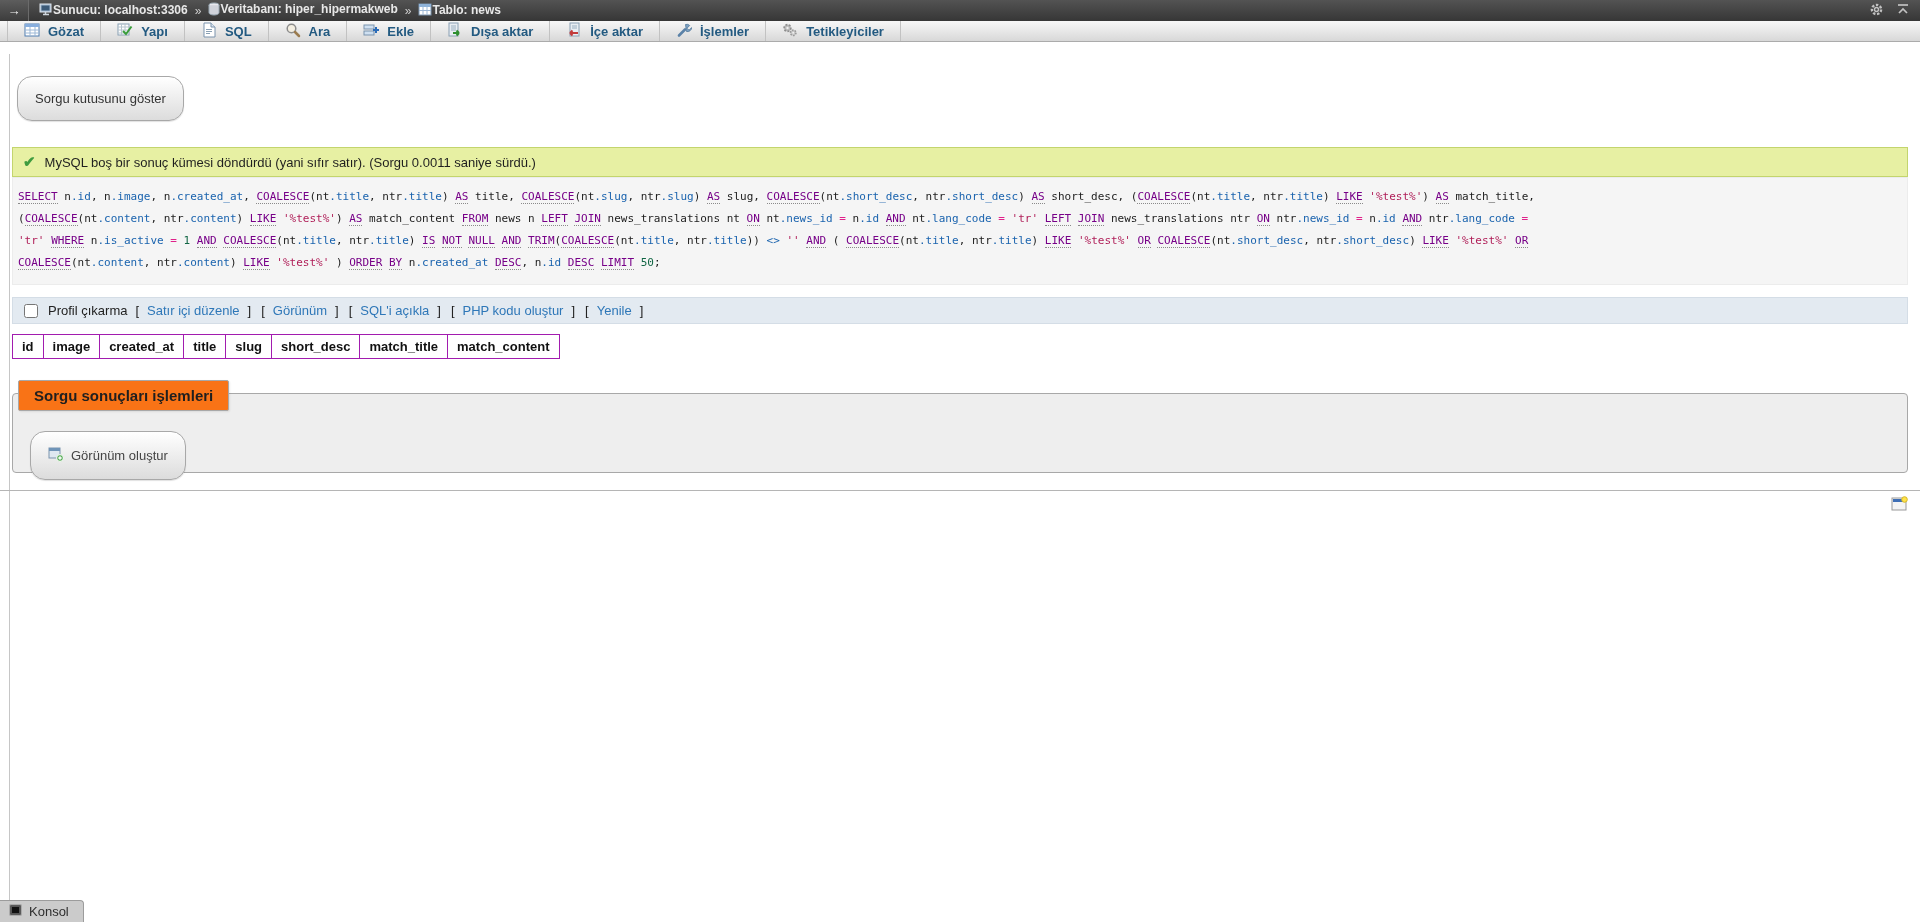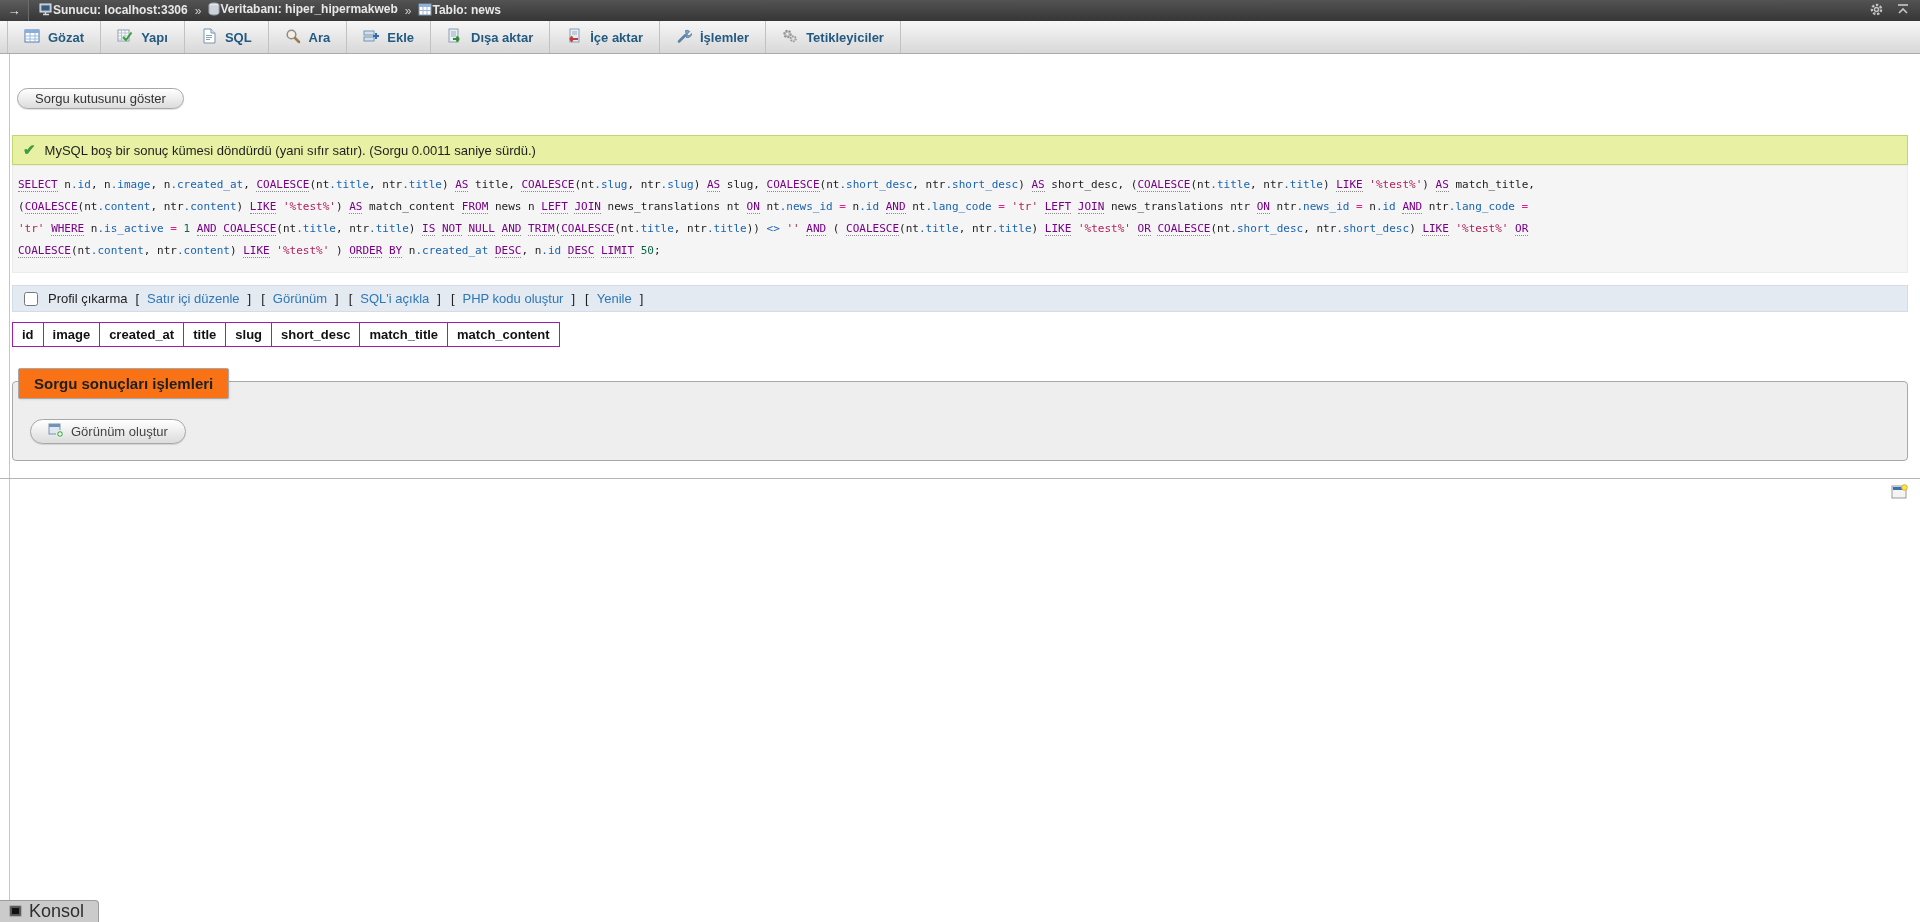--- a/index.html
+++ b/index.html
@@ -20,37 +20,37 @@
     color:#f0f0f0; font-size:13px; cursor:pointer; flex:0 0 auto;
   }
   .crumbs { display:flex; align-items:center; gap:7px; padding-left:10px; }
   .crumb { display:flex; align-items:flex-start; gap:0; white-space:nowrap;font-weight:bold; }
   .crumb-sep { color:#cfcfcf; font-size:12px; }
   .topbar-right { margin-left:auto; display:flex; align-items:center; gap:12px; padding-right:10px; }
   .topbar-right svg { cursor:pointer; }
 
   
   .tabbar {
-    height:33px; background:linear-gradient(#f7f7f7,#d8d8d8);
+    height:21px; background:linear-gradient(#f7f7f7,#d8d8d8);
     border-bottom:1px solid #ababab; display:flex; align-items:stretch; padding-left:7px;
   }
   .tab {
     display:flex; align-items:center; gap:8px; padding:0 16px;
     border-right:1px solid #c2c2c2; cursor:pointer;
     color:#235a81; font-weight:bold; font-size:13px; white-space:nowrap;
   }
   .tab:first-child { border-left:1px solid #c2c2c2; }
 
   
   .vline { position:absolute; left:9px; top:54px; bottom:0; width:1px; background:#c6c6c6; }
   .content { position:relative; padding:0 12px; }
 
   .pill-btn {
     display:inline-flex; align-items:center; gap:7px;
-    padding:2px 17px; border:1px solid #a8a8a8; border-radius:15px;
+    padding:14px 17px; border:1px solid #a8a8a8; border-radius:15px;
     background:linear-gradient(#ffffff,#dcdcdc); font-size:13px; color:#333;
     cursor:pointer; box-shadow:0 1px 1px rgba(0,0,0,0.12);
   }
   .show-query { margin:34px 0 0 5px; }
 
   .success-bar {
     margin-top:26px; background:#e7f0a3; border:1px solid #c3d56d;
     padding:5px 10px; display:flex; align-items:center; gap:9px;
     font-size:13px; color:#1f1f1f; min-height:30px;
   }
@@ -98,21 +98,21 @@
   .create-view-btn { position:absolute; top:37px; left:17px; color:#444; }
 
   .bottom-rule { height:1px; background:#b5b5b5; margin:17px -12px 0; }
   .newwin-row { display:flex; justify-content:flex-end; padding:5px 0 0; }
   .newwin-row svg { cursor:pointer; }
 
   .console-bar {
     position:absolute; left:0; bottom:0; height:22px;
     background:#cbcbcb; border:1px solid #9c9c9c; border-left:none; border-bottom:none;
     border-radius:0 4px 0 0; display:flex; align-items:center; gap:7px;
-    padding:0 14px 0 9px; font-size:18px; color:#2e2e2e; cursor:pointer;
+    padding:0 14px 0 9px; font-size:13px; color:#2e2e2e; cursor:pointer;
   }
 </style>
 </head>
 <body>
 
 <div class="topbar">
   <div class="nav-expand">
     <span>→</span>
   </div>
   <div class="crumbs">

